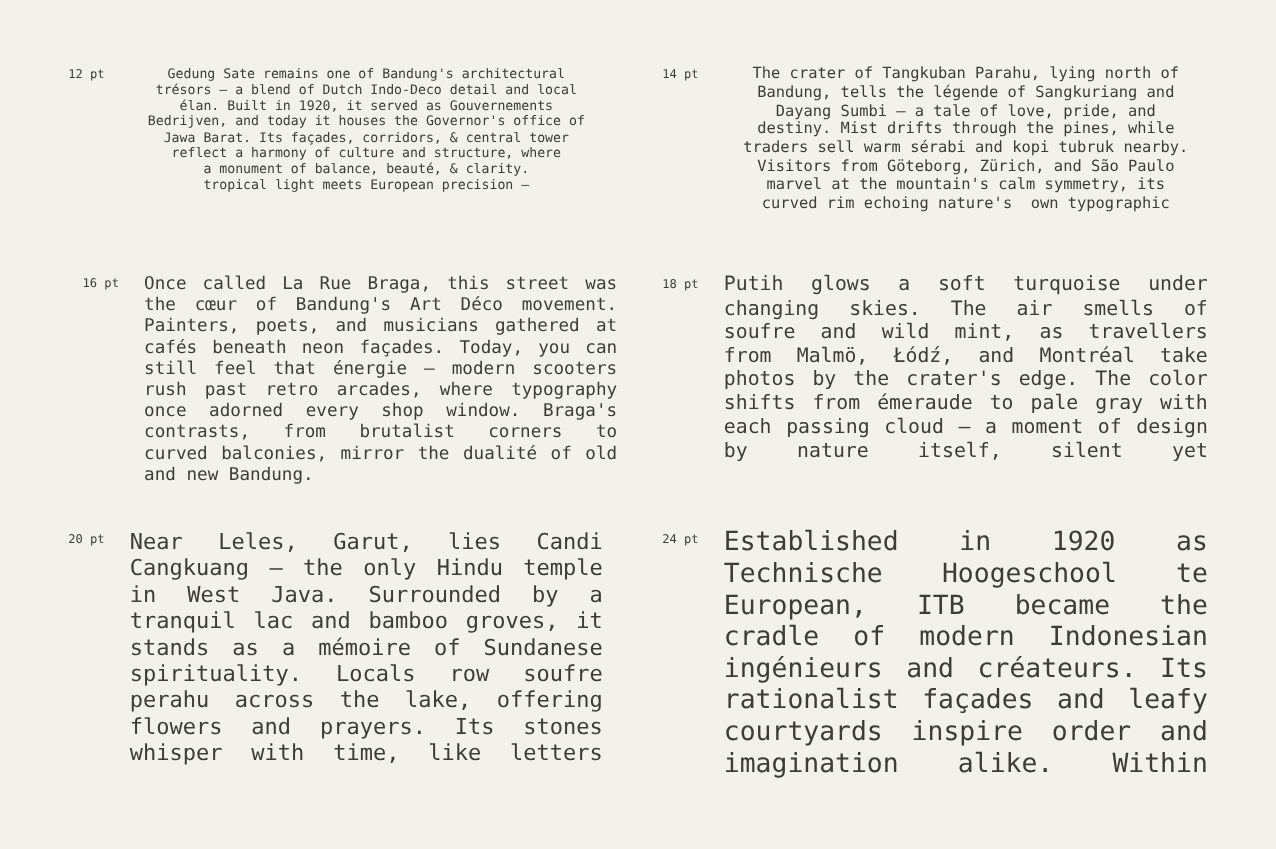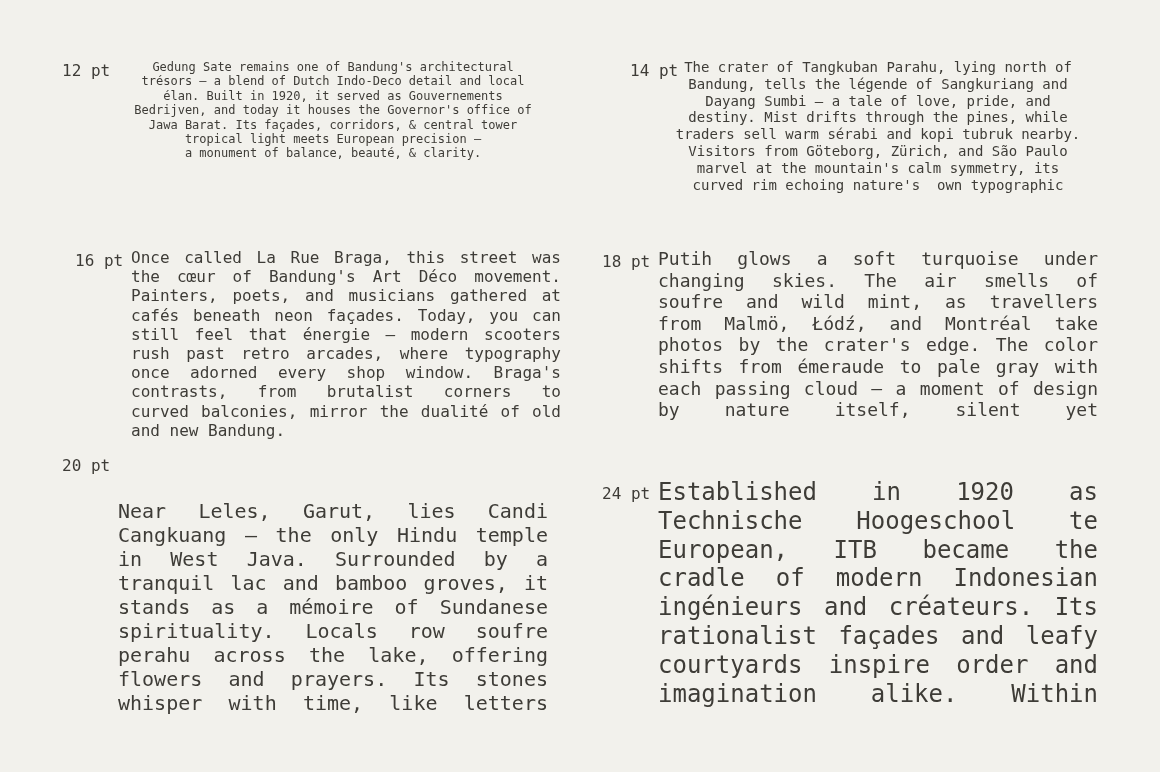--- a/index.html
+++ b/index.html
@@ -21,69 +21,70 @@
     height: 772px;
   }
   .specimen {
     position: absolute;
     line-height: 1.2;
     color: var(--ink);
   }
   .pt-label {
     position: absolute;
     left: 0;
-    font-size: 16px;
+    font-size: 11px;
     line-height: 1.2;
     color: var(--ink);
     white-space: pre;
   }
   .body { margin-left: 56px; }
   .plain .line { text-align: center; white-space: pre-wrap; }
   .justify .line { text-align: justify; text-align-last: justify; }
   .justify .line.final { text-align-last: left; }
 
   .s1 { left: 62px;  top: 60px;  font-size: 12px; }
   .s1 .body { width: 430px; }
   .s1 .pt-label { top: 1px; }
 
   .s2 { left: 602px; top: 59px;  font-size: 14px; }
   .s2 .body { width: 440px; }
-  .s2 .pt-label { top: 2px; margin-left: 28px; }
+  .s2 .pt-label { top: 2px; }
 
   .s3 { left: 75px;  top: 248px; font-size: 16px; }
   .s3 .body { width: 430px; }
   .s3 .pt-label { top: 3px; }
 
   .s4 { left: 602px; top: 248px; font-size: 18px; }
   .s4 .body { width: 440px; }
   .s4 .pt-label { top: 4px; }
 
-  .s5 { left: 62px;  top: 452px; font-size: 20px; }
-  .s5 .body { width: 430px; margin-top: 47px; }
+  .s5 { left: 62px;  top: 480px; font-size: 20px; }
+  .s5 .body { width: 430px; }
   .s5 .pt-label { top: 4px; }
 
   .s6 { left: 602px; top: 478px; font-size: 24px; }
   .s6 .body { width: 440px; }
   .s6 .pt-label { top: 6px; text-align: right; }
 </style>
 </head>
 <body>
 
 <div class="page">
 
   <section class="specimen s1 plain">
     <span class="pt-label">12 pt</span>
     <div class="body">
       <div class="line">Gedung Sate remains one of Bandung's architectural</div>
       <div class="line">trésors — a blend of Dutch Indo-Deco detail and local</div>
       <div class="line">élan. Built in 1920, it served as Gouvernements</div>
       <div class="line">Bedrijven, and today it houses the Governor's office of</div>
       <div class="line">Jawa Barat. Its façades, corridors, &amp; central tower</div>
+      <div class="line">reflect a harmony of culture and structure, where</div>
+      <div class="line">a monument of balance, beauté, &amp; clarity.</div>
       <div class="line">tropical light meets European precision —</div>
-      <div class="line">a monument of balance, beauté, &amp; clarity.</div>
     </div>
   </section>
 
   <section class="specimen s2 plain">
     <span class="pt-label">14 pt</span>
     <div class="body">
       <div class="line">The crater of Tangkuban Parahu, lying north of</div>
       <div class="line">Bandung, tells the légende of Sangkuriang and</div>
       <div class="line">Dayang Sumbi — a tale of love, pride, and</div>
       <div class="line">destiny. Mist drifts through the pines, while</div>

